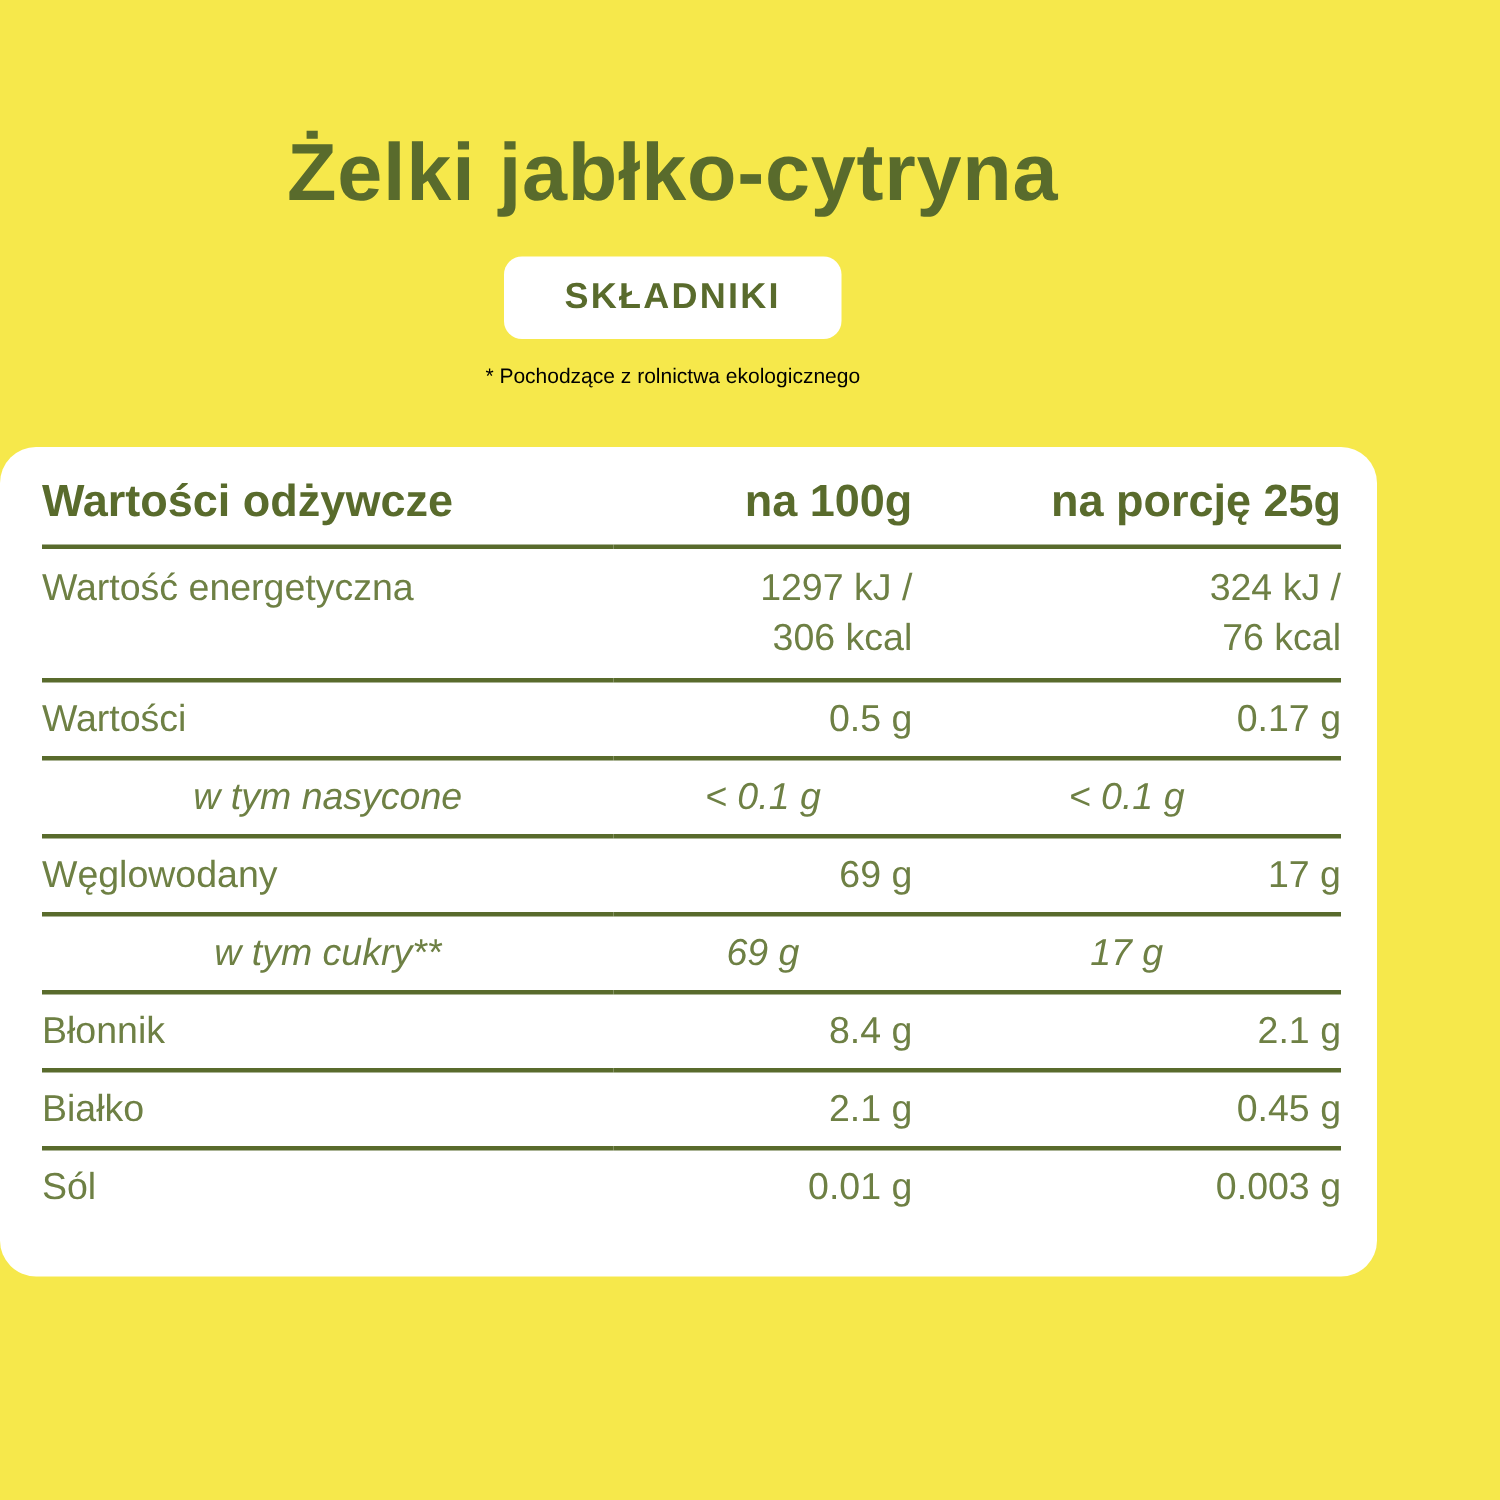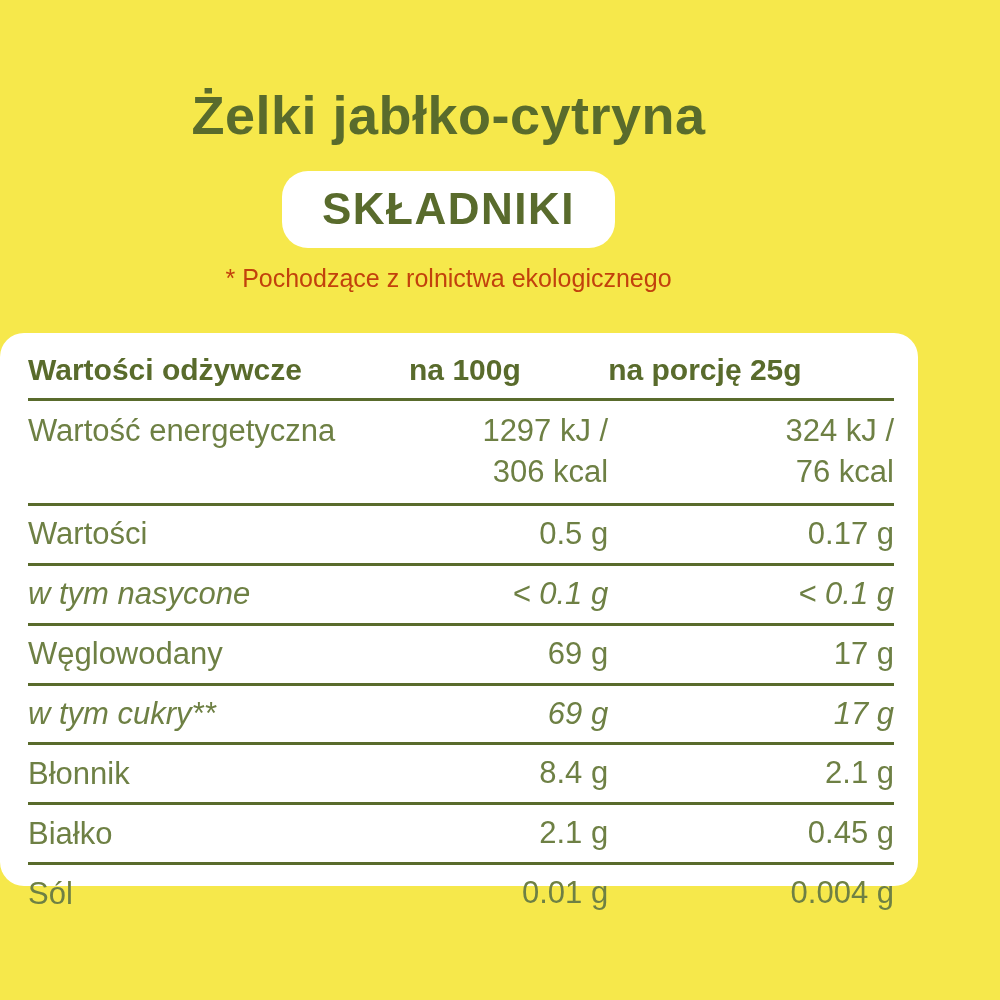--- a/index.html
+++ b/index.html
@@ -21,38 +21,38 @@
     padding-top:84px;
     font-size:54px;
     font-weight:700;
     letter-spacing:.5px;
     color:var(--green-dark);
   }
   .badge{
     display:inline-block;
     margin-top:25px;
     background:var(--white);
-    border-radius:26px;
+    border-radius:12px;
     padding:13px 40px 14px;
-    font-size:44px;
+    font-size:24px;
     font-weight:700;
     letter-spacing:1.5px;
     color:var(--green-dark);
   }
   .ingredients-line{
     margin-top:42px;
     font-size:33px;
     font-weight:400;
     color:#66783a;
   }
   .ingredients-note{
     margin-top:16px;
-    font-size:25px;
+    font-size:14px;
     font-weight:400;
-    color:#c2410c;
+    color:#000000;
   }
   .card{
     width:918px;
     height:553px;
     margin:40px auto 0;
     background:var(--white);
     border-radius:24px;
     padding:10px 24px 10px 28px;
     text-align:left;
   }
@@ -65,33 +65,33 @@
   col.c3{width:33%;}
   thead tr{border-bottom:3px solid var(--green-dark);}
   th{
     font-size:30px;
     font-weight:700;
     color:var(--green-dark);
     padding:10px 0 11px;
     white-space:nowrap;
   }
   th.t-label{text-align:left;}
-  th.t-val{}
+  th.t-val{text-align:right;}
   tbody tr{border-bottom:3px solid var(--green-dark);}
   tbody tr:last-child{border-bottom:none;}
   td{
-    font-size:31px;
+    font-size:25px;
     font-weight:400;
     color:var(--green-body);
     padding:8px 0;
     vertical-align:middle;
   }
   td.td-label{text-align:left;}
   td.td-val{text-align:right;white-space:pre-line;line-height:1.32;}
-  tr.italic td{font-style:italic;}
+  tr.italic td{font-style:italic;text-align:center;}
   tr.tall td{padding:10px 0;}
   tr.tall td.td-label{vertical-align:top;padding-top:12px;}
 </style>
 </head>
 <body>
 
 <div class="page">
 
   <h1 class="page-title">Żelki jabłko-cytryna</h1>
 
@@ -148,20 +148,20 @@
             <td class="td-val">2.1 g</td>
           </tr>
           <tr>
             <td class="td-label">Białko</td>
             <td class="td-val">2.1 g</td>
             <td class="td-val">0.45 g</td>
           </tr>
           <tr>
             <td class="td-label">Sól</td>
             <td class="td-val">0.01 g</td>
-            <td class="td-val">0.004 g</td>
+            <td class="td-val">0.003 g</td>
           </tr>
         </tbody>
     </table>
 
   </div>
 
 </div>
 
 </body></html>

